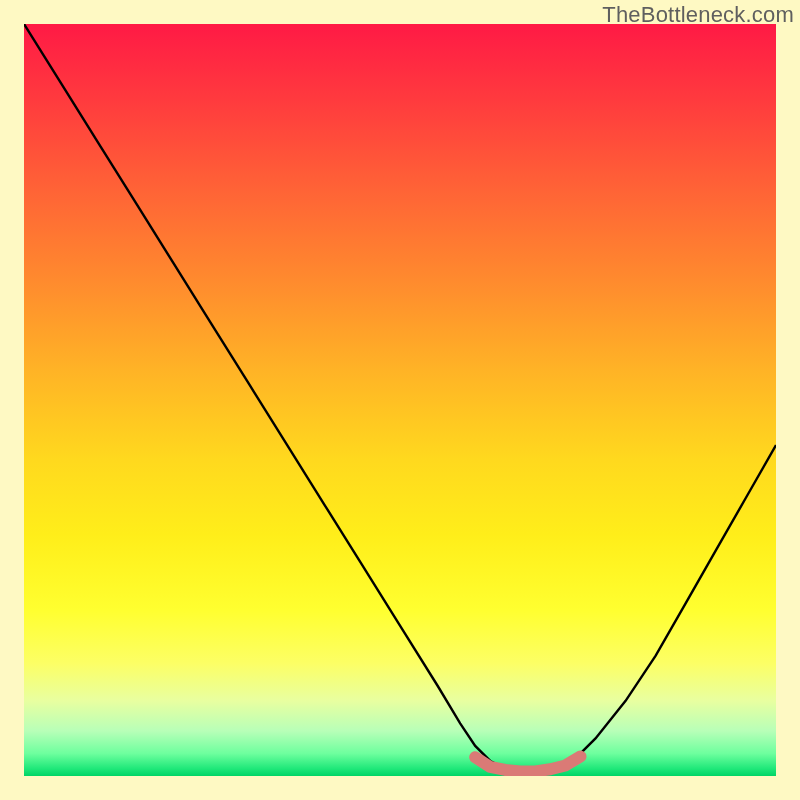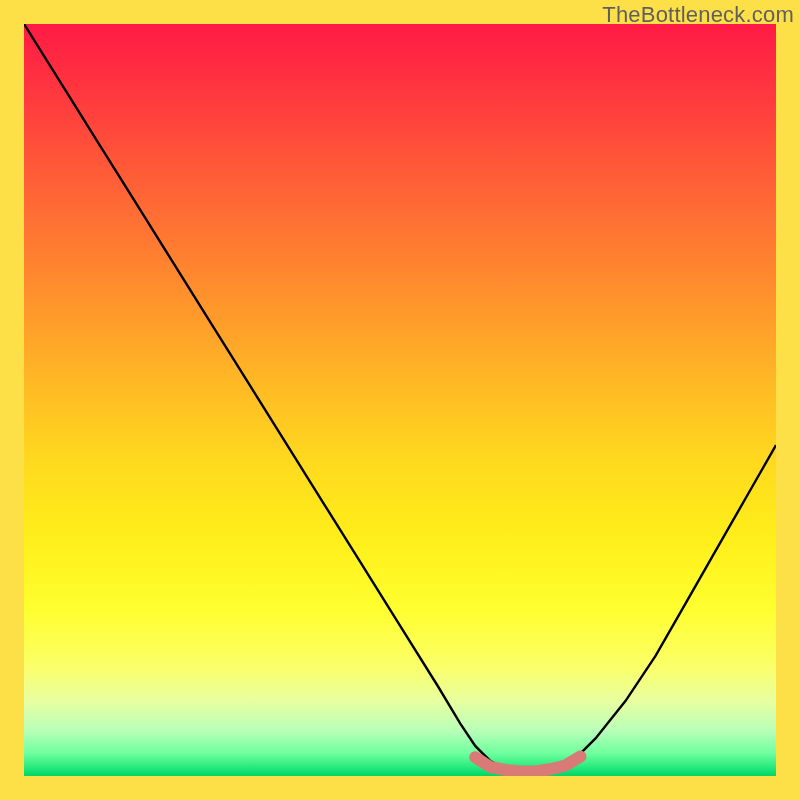--- a/index.html
+++ b/index.html
@@ -1,21 +1,21 @@
 <!DOCTYPE html>
 <html><head>
 <meta charset="utf-8">
 <style>
   * { margin: 0; padding: 0; box-sizing: border-box; }
   html, body { width: 800px; height: 800px; overflow: hidden; background: #000; }
   .frame {
     position: relative;
     width: 800px;
     height: 800px;
-    background: #fde047;
+    background: #fef9c3;
   }
   .plot {
     position: absolute;
     left: 24px;
     top: 24px;
     width: 752px;
     height: 752px;
     background: linear-gradient(to bottom,
       #ff1a45 0%,
       #ff3a3e 10%,

